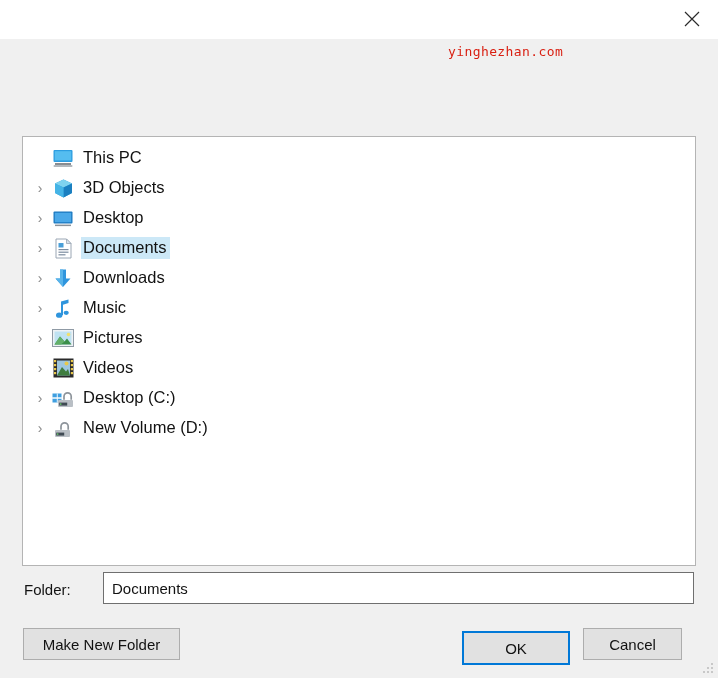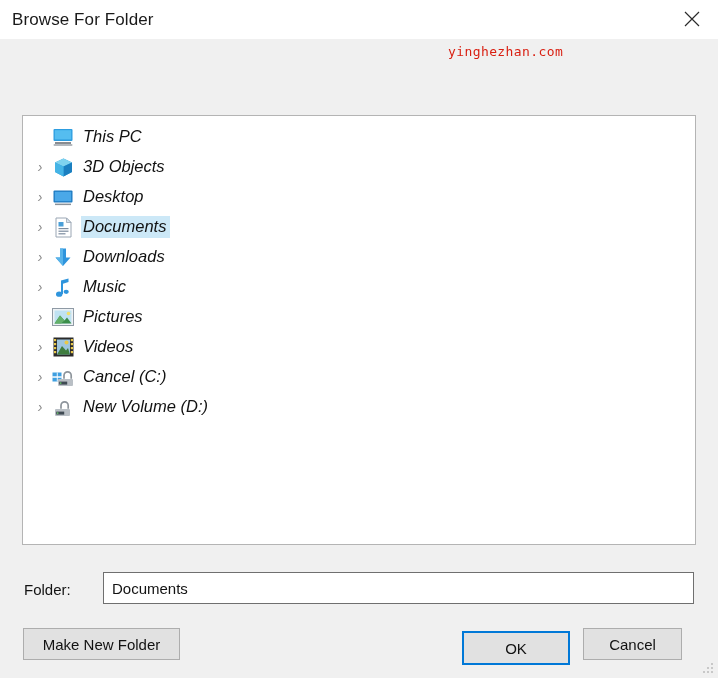--- a/index.html
+++ b/index.html
@@ -54,27 +54,26 @@
     font-size: 13px;
     color: #d91f11;
     letter-spacing: 0.4px;
     white-space: nowrap;
   }
 
   
   .tree-panel {
     position: absolute;
     left: 22px;
-    top: 115px;
+    top: 136px;
     width: 672px;
     height: 428px;
     background: #ffffff;
     border: 1px solid #b4b4b4;
     overflow: hidden;
-    font-style: italic;
   }
   .tree-inner {
     padding: 6px 0 0 0;
   }
   .tree-row {
     display: flex;
     align-items: center;
     height: 30px;
     padding-left: 6px;
     cursor: default;
@@ -176,21 +175,20 @@
     right: 3px;
     bottom: 3px;
     width: 14px;
     height: 14px;
   }
 </style>
 </head>
 <body>
 
 <div class="titlebar">
-  <div class="title-text">Browse For Folder</div>
   <div class="close-btn">
     <span>
       <svg width="22" height="22" viewBox="0 0 22 22">
         <path d="M4 4 L18 18 M18 4 L4 18" stroke="#2b2b2b" stroke-width="1.2" fill="none"></path>
       </svg>
     </span>
   </div>
 </div>
 
 <div class="watermark">yinghezhan.com</div>
@@ -316,21 +314,21 @@
           <rect x="0.5" y="5.5" width="9" height="4" fill="#3f9fe0"></rect>
           <rect x="0.5" y="10.5" width="9" height="4" fill="#3f9fe0"></rect>
           <rect x="4.8" y="5.5" width="0.9" height="9" fill="#ffffff"></rect>
           <rect x="0.5" y="9.6" width="9" height="0.9" fill="#ffffff"></rect>
           <rect x="6" y="12" width="15" height="7" rx="1" fill="#b9bfc5"></rect>
           <rect x="7.2" y="14.6" width="8" height="3" fill="#3f4a53"></rect>
           <rect x="8" y="15.4" width="1.4" height="1.4" fill="#6ad46a"></rect>
           <path d="M12 11.8 L12 8.4 A3.6 3.6 0 0 1 19.2 8.4 L19.2 11.8" fill="none" stroke="#8d949b" stroke-width="1.7"></path>
         </svg>
       </span>
-      <span class="label">Cancel (C:)</span>
+      <span class="label">Desktop (C:)</span>
     </div>
 
     <div class="tree-row">
       <span class="chev">›</span>
       <span class="ico">
         <svg width="23" height="20" viewBox="0 0 23 20">
           <rect x="3" y="12" width="15" height="7" rx="1" fill="#b9bfc5"></rect>
           <rect x="4.2" y="14.6" width="8" height="3" fill="#3f4a53"></rect>
           <rect x="5" y="15.4" width="1.4" height="1.4" fill="#6ad46a"></rect>
           <path d="M9 11.8 L9 8.4 A3.6 3.6 0 0 1 16.2 8.4 L16.2 11.8" fill="none" stroke="#8d949b" stroke-width="1.7"></path>

